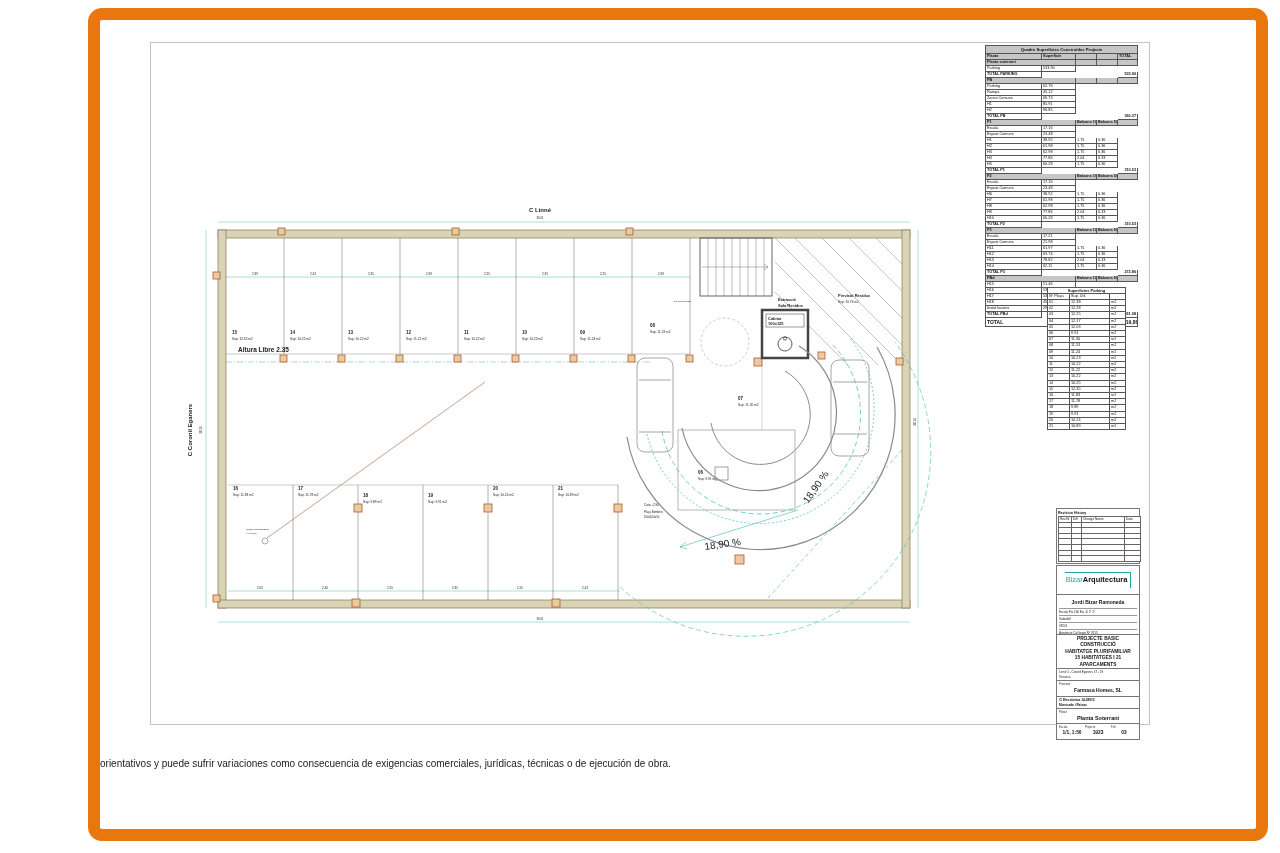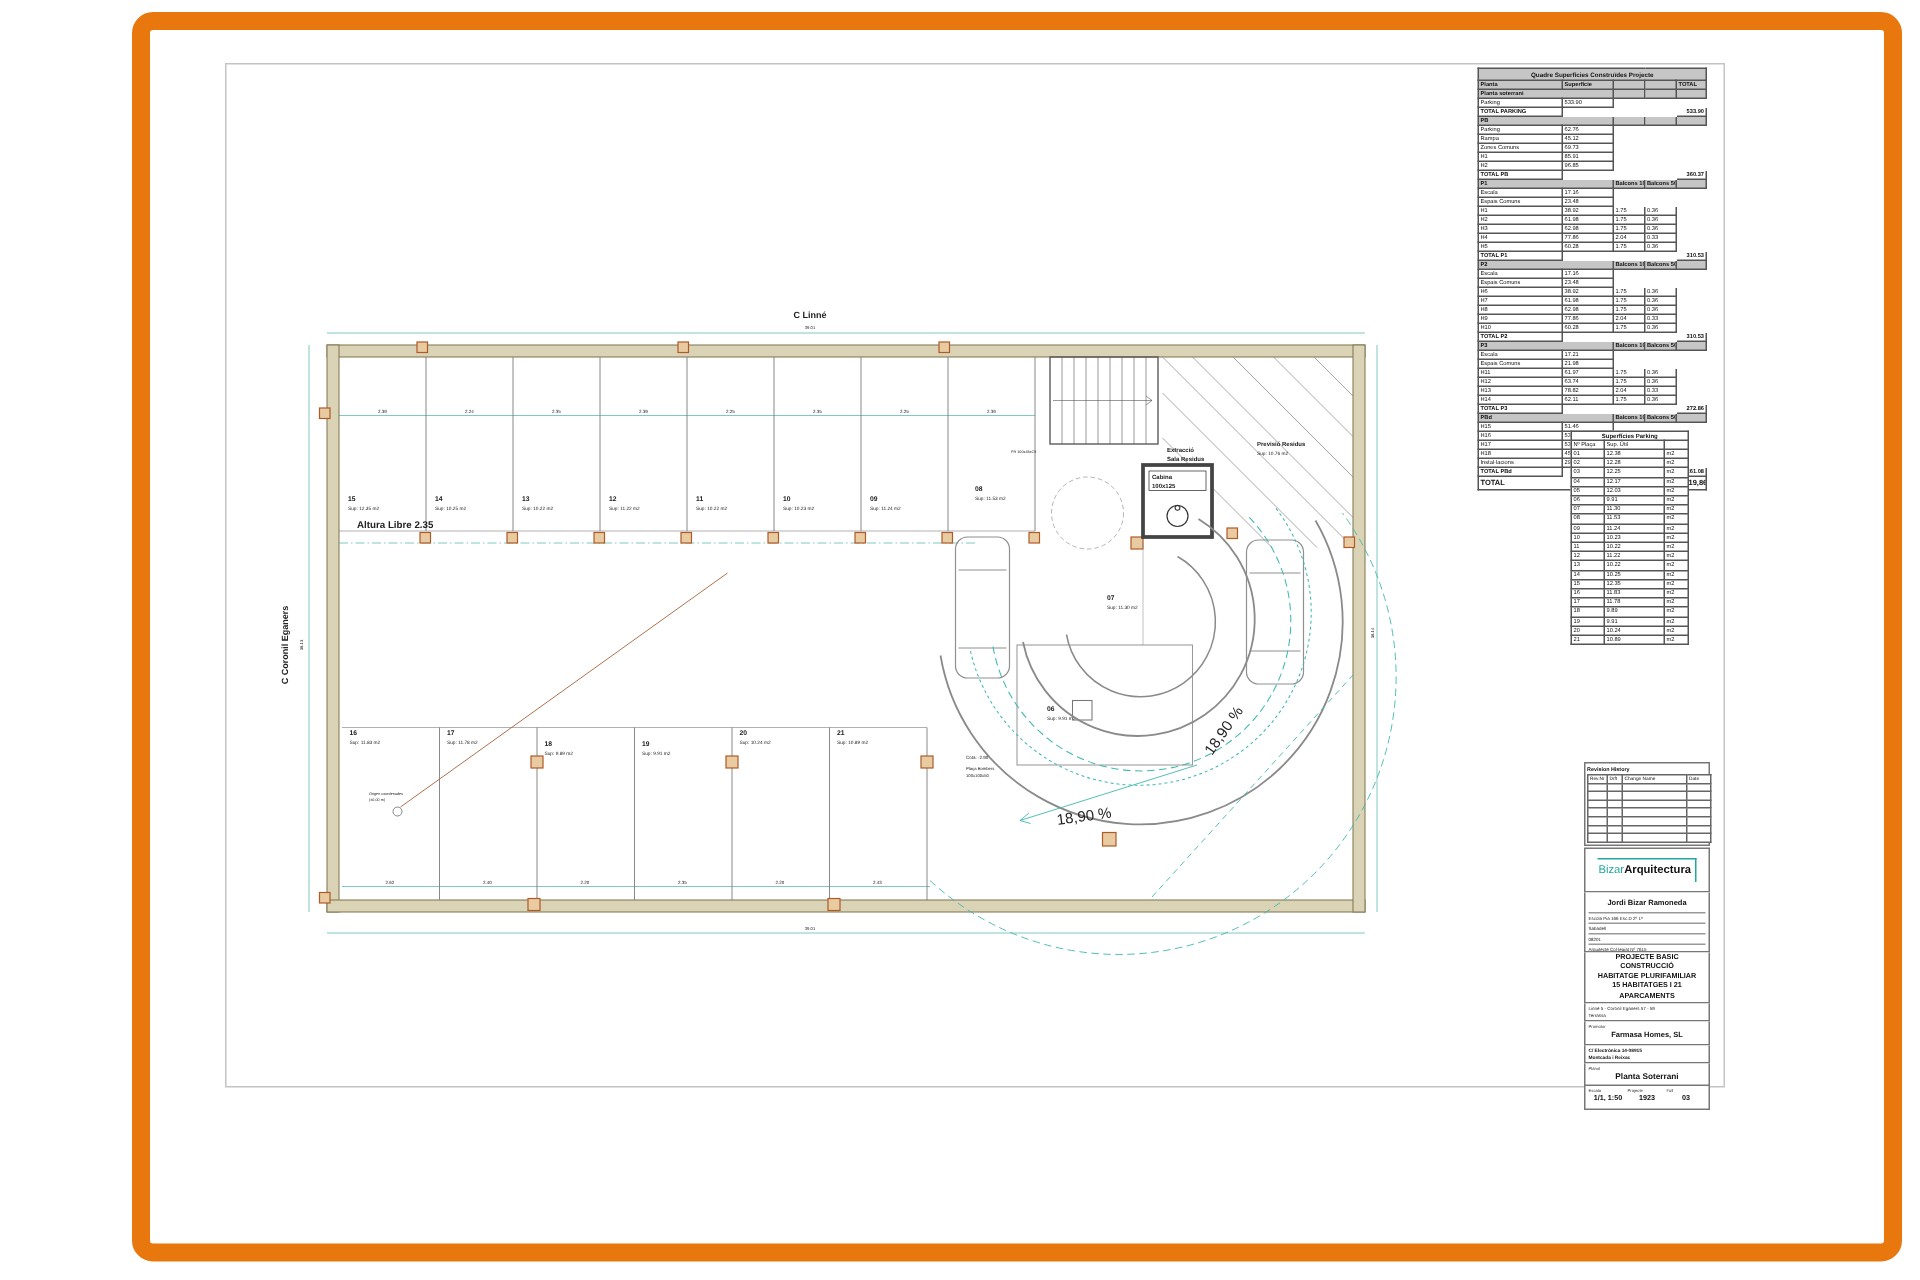--- a/index.html
+++ b/index.html
@@ -844,14 +844,15 @@
            <div class="val">1923</div>
         </div>
       <div>
           <div class="lab">Full</div>
            <div class="val">03</div>
         </div>
     </div>
   </div>
 
   <div class="disclaimer">
+    <div>orientativos y puede sufrir variaciones como consecuencia de exigencias comerciales, jurídicas, técnicas o de ejecución de obra.</div>
   </div>
 </div>
 
 </body></html>

